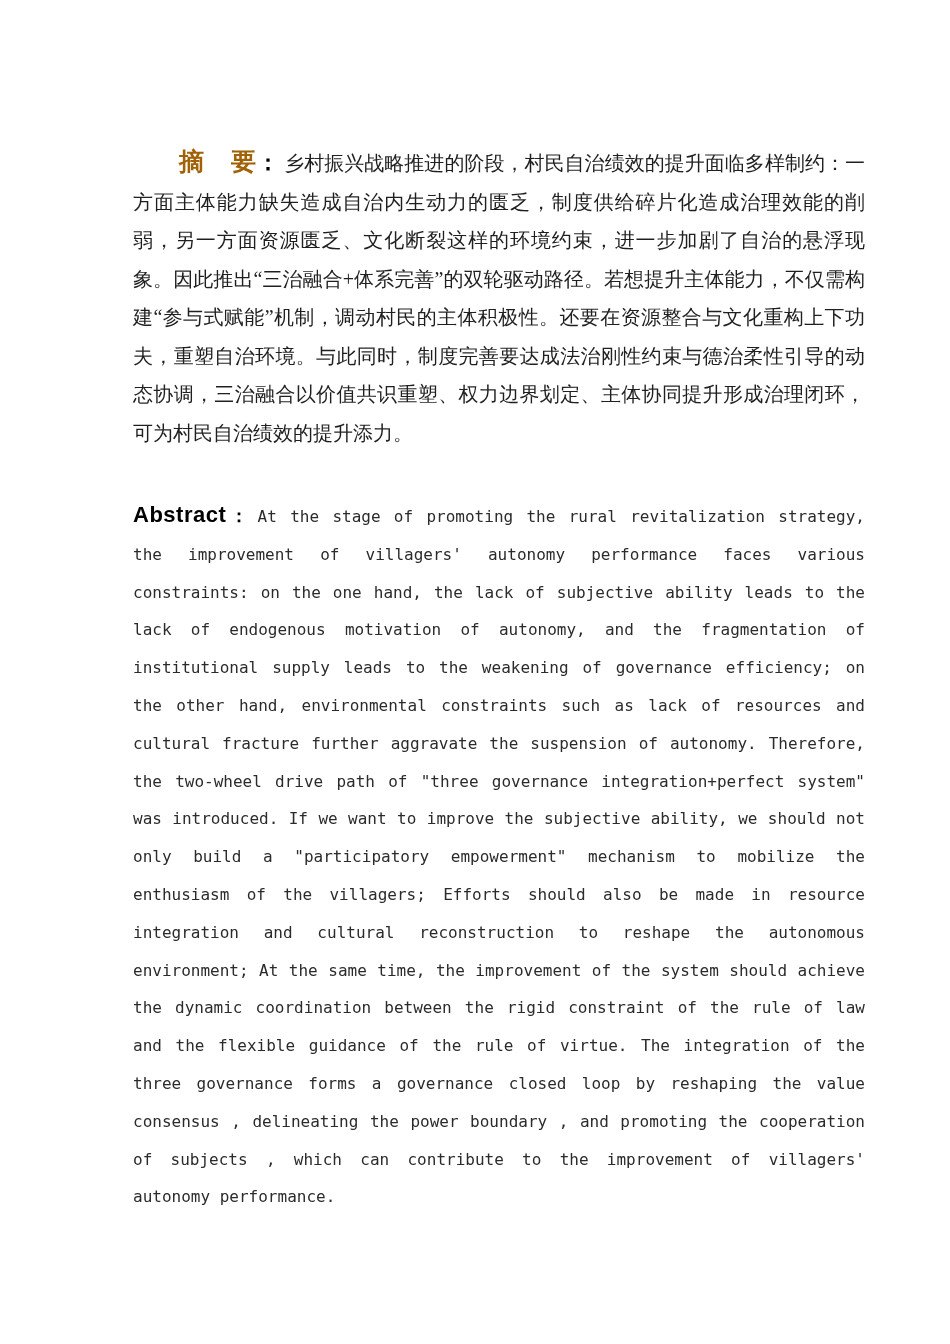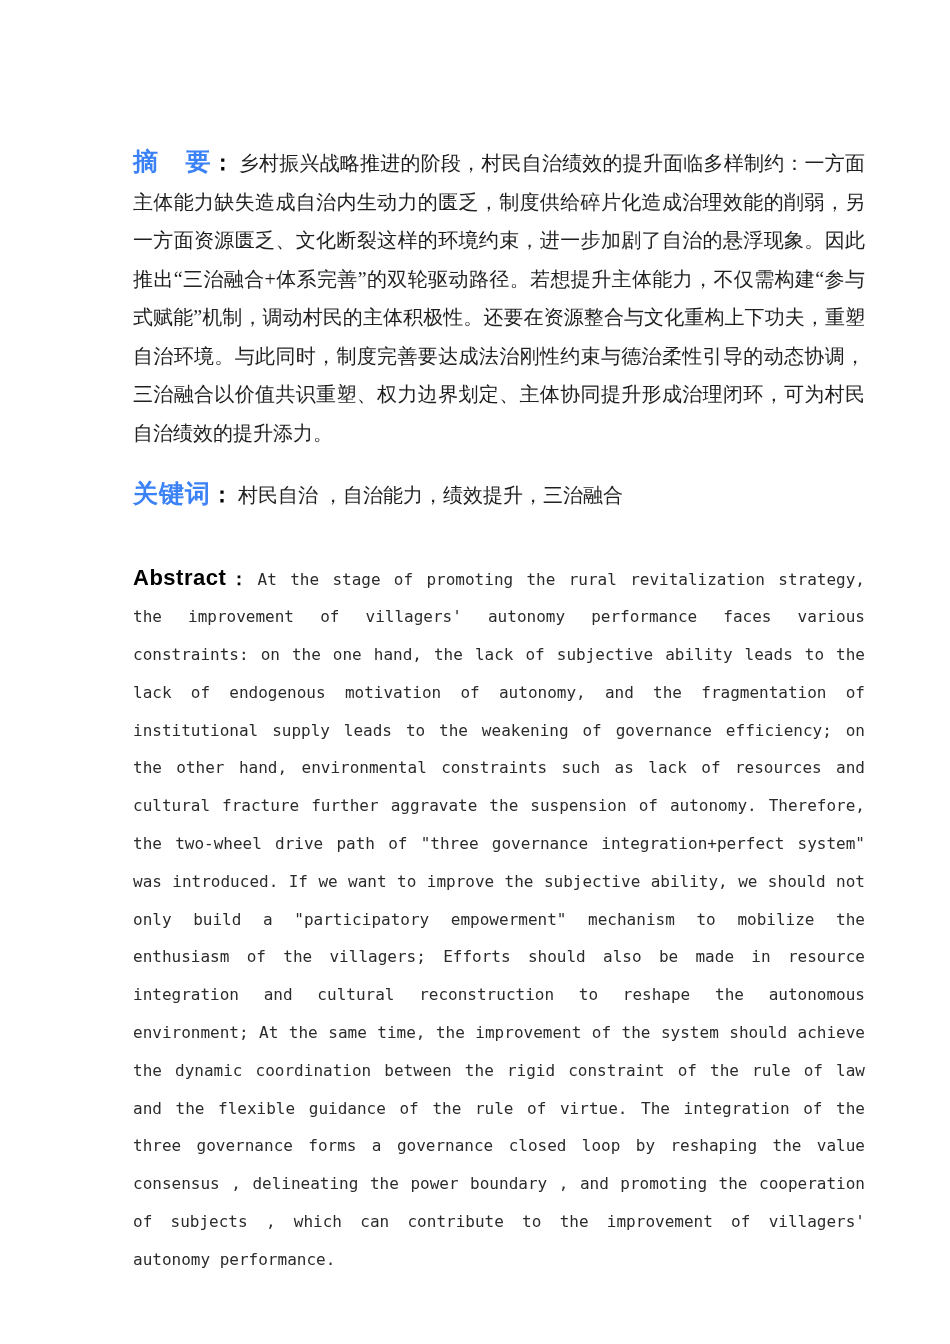--- a/index.html
+++ b/index.html
@@ -30,22 +30,23 @@
     font-size: 20px;
     line-height: 38.5px;
     text-align: justify;
     text-justify: inter-character;
     color: #1f1f1f;
   }
   .cn-label {
     font-family: "Liberation Sans", sans-serif;
     font-weight: bold;
     font-size: 25px;
-    color: #3b82f6;
+    color: #a16207;
     letter-spacing: 1px;
+    margin-left: 46px;
   }
   .cn-colon {
     font-family: "Liberation Sans", sans-serif;
     font-weight: bold;
     font-size: 22px;
     color: #000000;
     margin-right: 5px;
   }
   .keywords-para {
     margin-top: 22px;
@@ -77,18 +78,17 @@
   }
 </style>
 </head>
 <body>
 
 <div class="page">
   <div class="content">
 
     <p class="para-cn"><span class="cn-label">摘　要</span><span class="cn-colon">：</span><span class="cn-body">乡村振兴战略推进的阶段，村民自治绩效的提升面临多样制约：一方面主体能力缺失造成自治内生动力的匮乏，制度供给碎片化造成治理效能的削弱，另一方面资源匮乏、文化断裂这样的环境约束，进一步加剧了自治的悬浮现象。因此推出“三治融合+体系完善”的双轮驱动路径。若想提升主体能力，不仅需构建“参与式赋能”机制，调动村民的主体积极性。还要在资源整合与文化重构上下功夫，重塑自治环境。与此同时，制度完善要达成法治刚性约束与德治柔性引导的动态协调，三治融合以价值共识重塑、权力边界划定、主体协同提升形成治理闭环，可为村民自治绩效的提升添力。</span></p>
 
-    <p class="keywords-para"><span class="cn-label">关键词</span><span class="cn-colon">：</span><span class="keywords-body">村民自治 ，自治能力，绩效提升，三治融合</span></p>
 
     <p class="para-en"><span class="en-label">Abstract</span><span class="en-colon">：</span><span class="en-body">At the stage of promoting the rural revitalization strategy, the improvement of villagers' autonomy performance faces various constraints: on the one hand, the lack of subjective ability leads to the lack of endogenous motivation of autonomy, and the fragmentation of institutional supply leads to the weakening of governance efficiency; on the other hand, environmental constraints such as lack of resources and cultural fracture further aggravate the suspension of autonomy. Therefore, the two-wheel drive path of "three governance integration+perfect system" was introduced. If we want to improve the subjective ability, we should not only build a "participatory empowerment" mechanism to mobilize the enthusiasm of the villagers; Efforts should also be made in resource integration and cultural reconstruction to reshape the autonomous environment; At the same time, the improvement of the system should achieve the dynamic coordination between the rigid constraint of the rule of law and the flexible guidance of the rule of virtue. The integration of the three governance forms a governance closed loop by reshaping the value consensus , delineating the power boundary , and promoting the cooperation of subjects , which can contribute to the improvement of villagers' autonomy performance.</span></p>
 
   </div>
 </div>
 
 </body></html>

